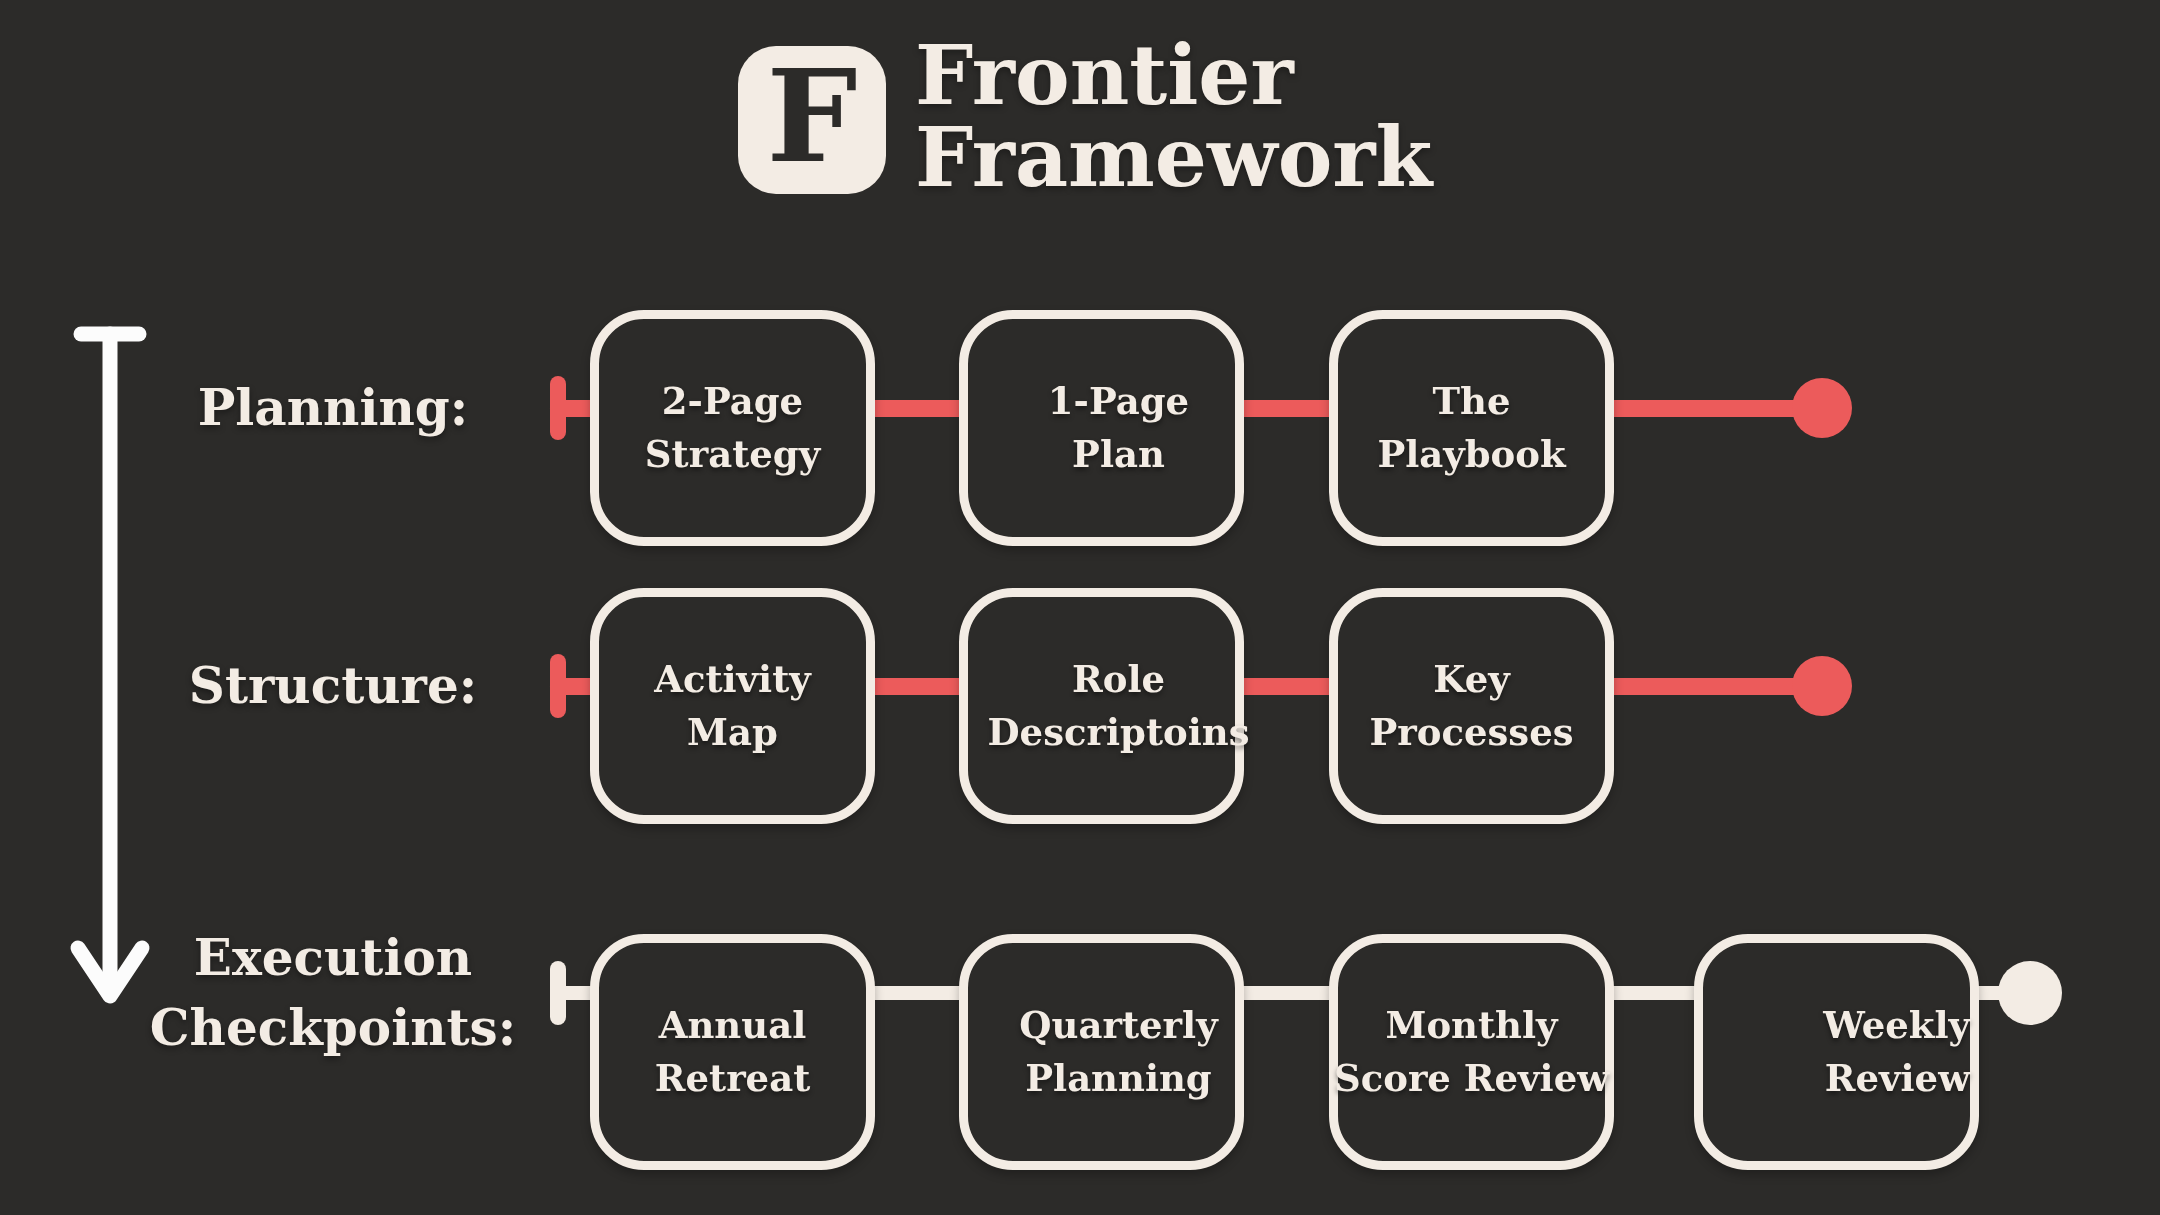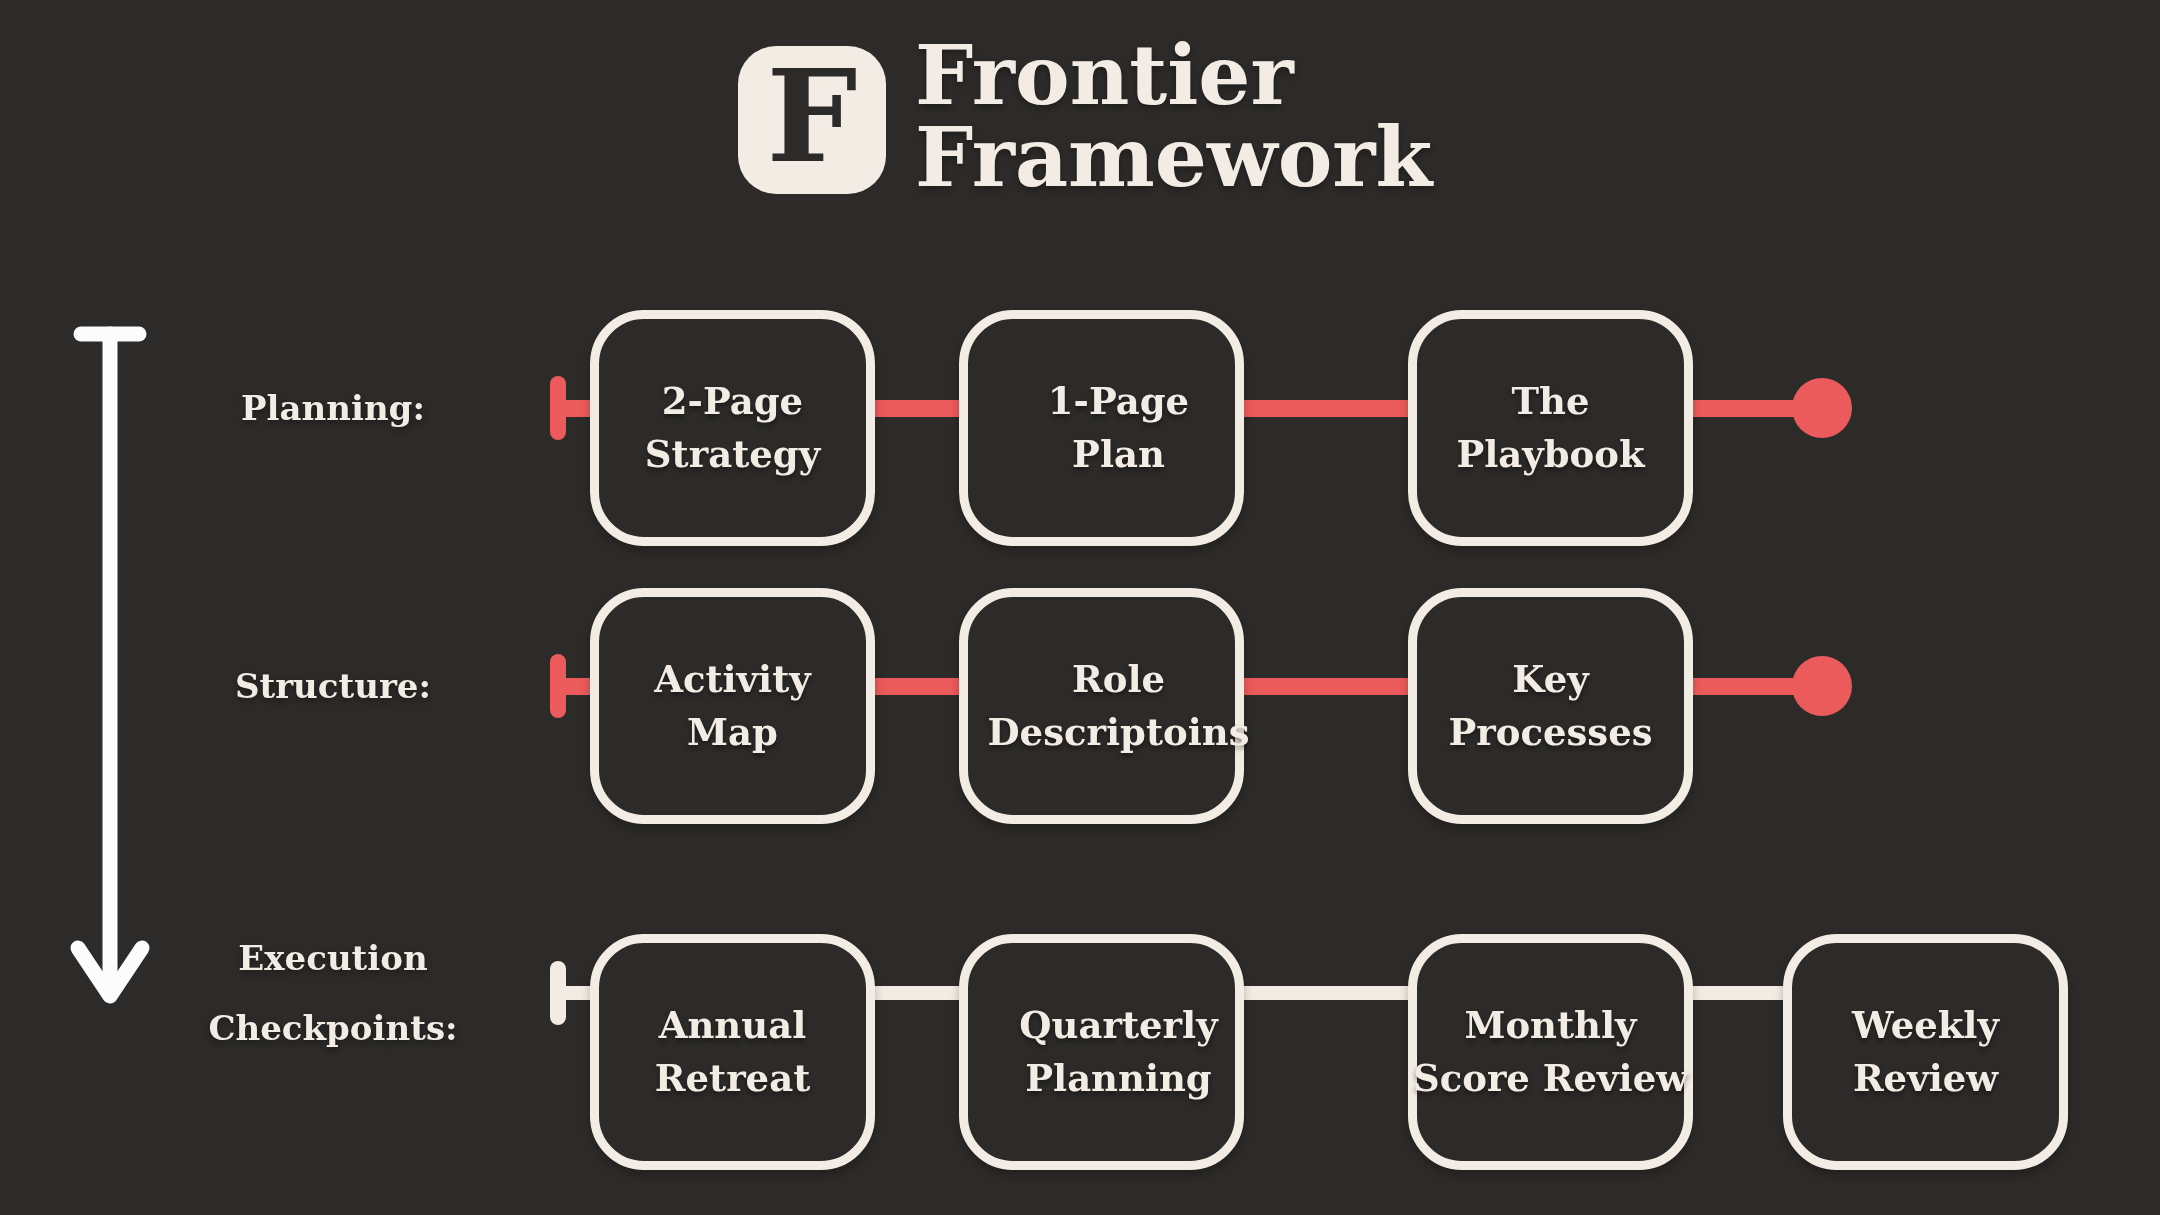--- a/index.html
+++ b/index.html
@@ -30,21 +30,21 @@
     position:absolute;left:915px;top:34px;
     color:var(--cream);font-weight:bold;font-size:82px;line-height:82px;
     text-shadow:0 3px 6px rgba(0,0,0,0.35);
     white-space:nowrap;
   }
   
   .down-arrow{position:absolute;left:50px;top:310px;}
   
   .row-label{
     position:absolute;left:113px;width:440px;
-    color:var(--cream);font-weight:bold;font-size:34px;line-height:70px;
+    color:var(--cream);font-weight:bold;font-size:50px;line-height:70px;
     text-align:center;text-shadow:0 3px 6px rgba(0,0,0,0.4);
   }
   
   .line{position:absolute;left:550px;border-radius:10px;}
   .line.red-line{height:17px;width:1272px;background:var(--red);}
   .line.cream-line{height:14px;width:1480px;background:var(--cream);}
   .tick{
     position:absolute;left:550px;width:16px;height:64px;border-radius:9px;
   }
   .tick.red-tick{background:var(--red);}
@@ -60,21 +60,21 @@
     display:flex;flex-direction:column;align-items:center;justify-content:center;
     box-shadow:0 5px 10px rgba(0,0,0,0.25);
   }
   .flow-box .bl{
     color:var(--cream);font-weight:bold;font-size:37px;line-height:53px;
     text-align:center;white-space:nowrap;
     text-shadow:0 3px 5px rgba(0,0,0,0.45);
   }
   
   .r0{top:310px;} .r1{top:588px;} .r2{top:895px;margin-top:39px;}
-  .c0{left:590px;} .c1{left:959px;padding-left:34px;} .c2{left:1408px;} .c3{left:1783px;}
+  .c0{left:590px;} .c1{left:959px;padding-left:34px;} .c2{left:1329px;} .c3{left:1694px;align-items:flex-end;}
 </style>
 </head>
 <body>
 
 <div id="canvas">
 
   <div class="logo">
     <div class="logo-letter">F</div>
   </div>
   <div class="title">

